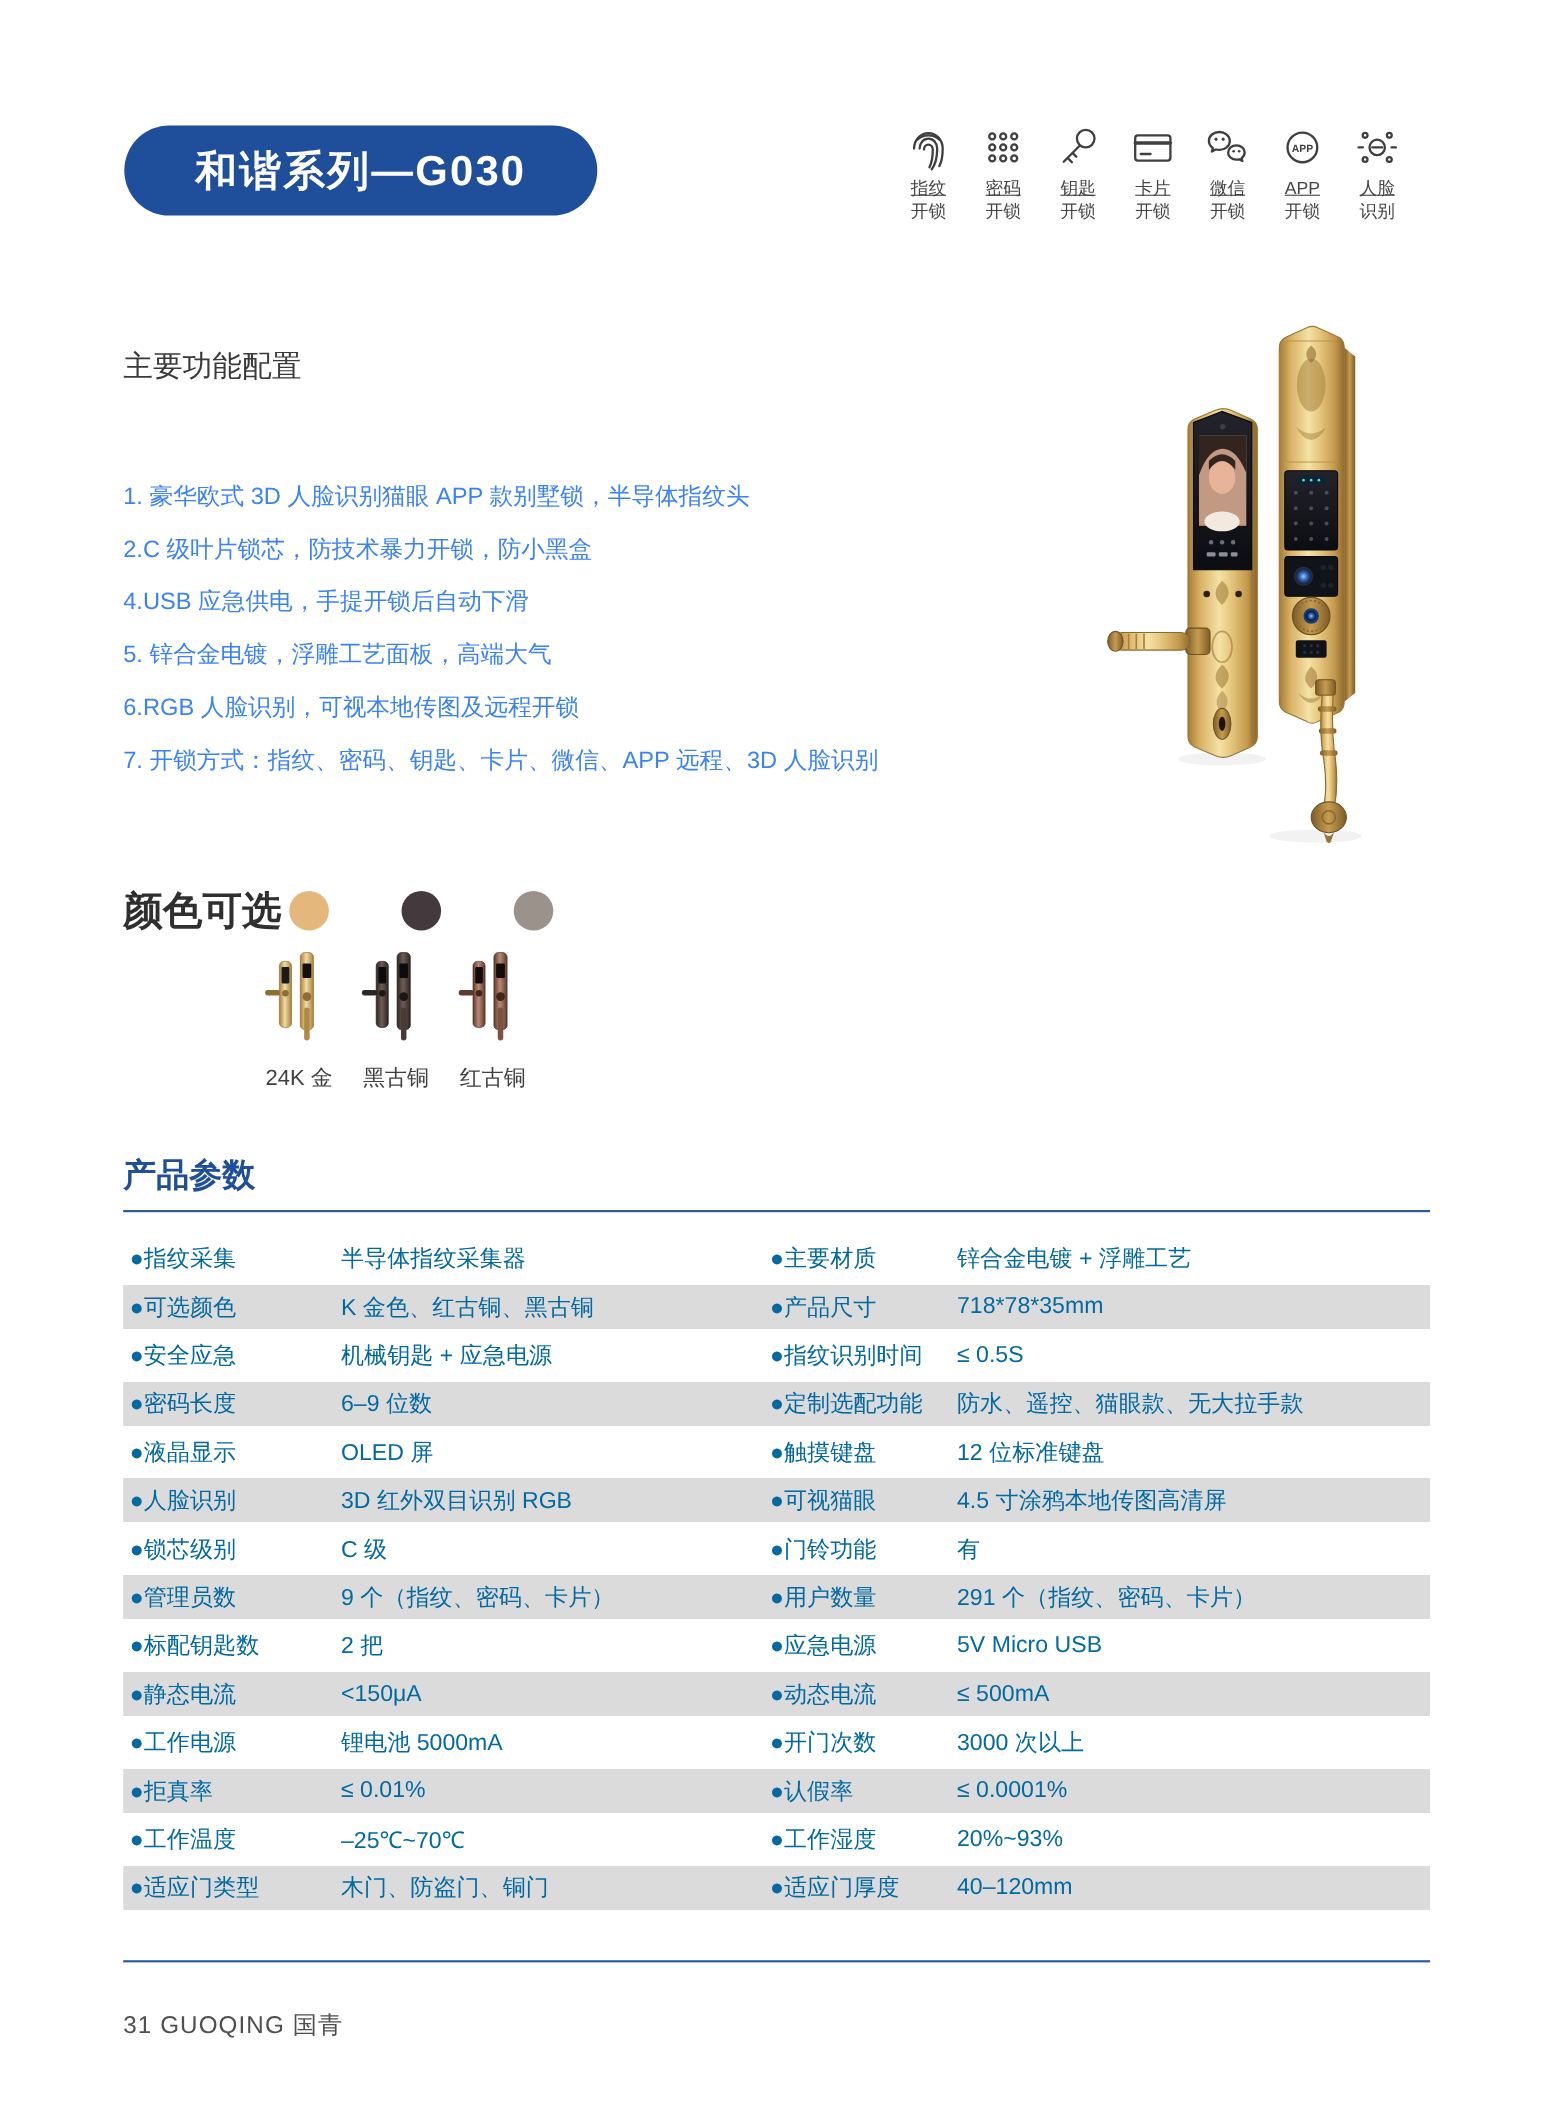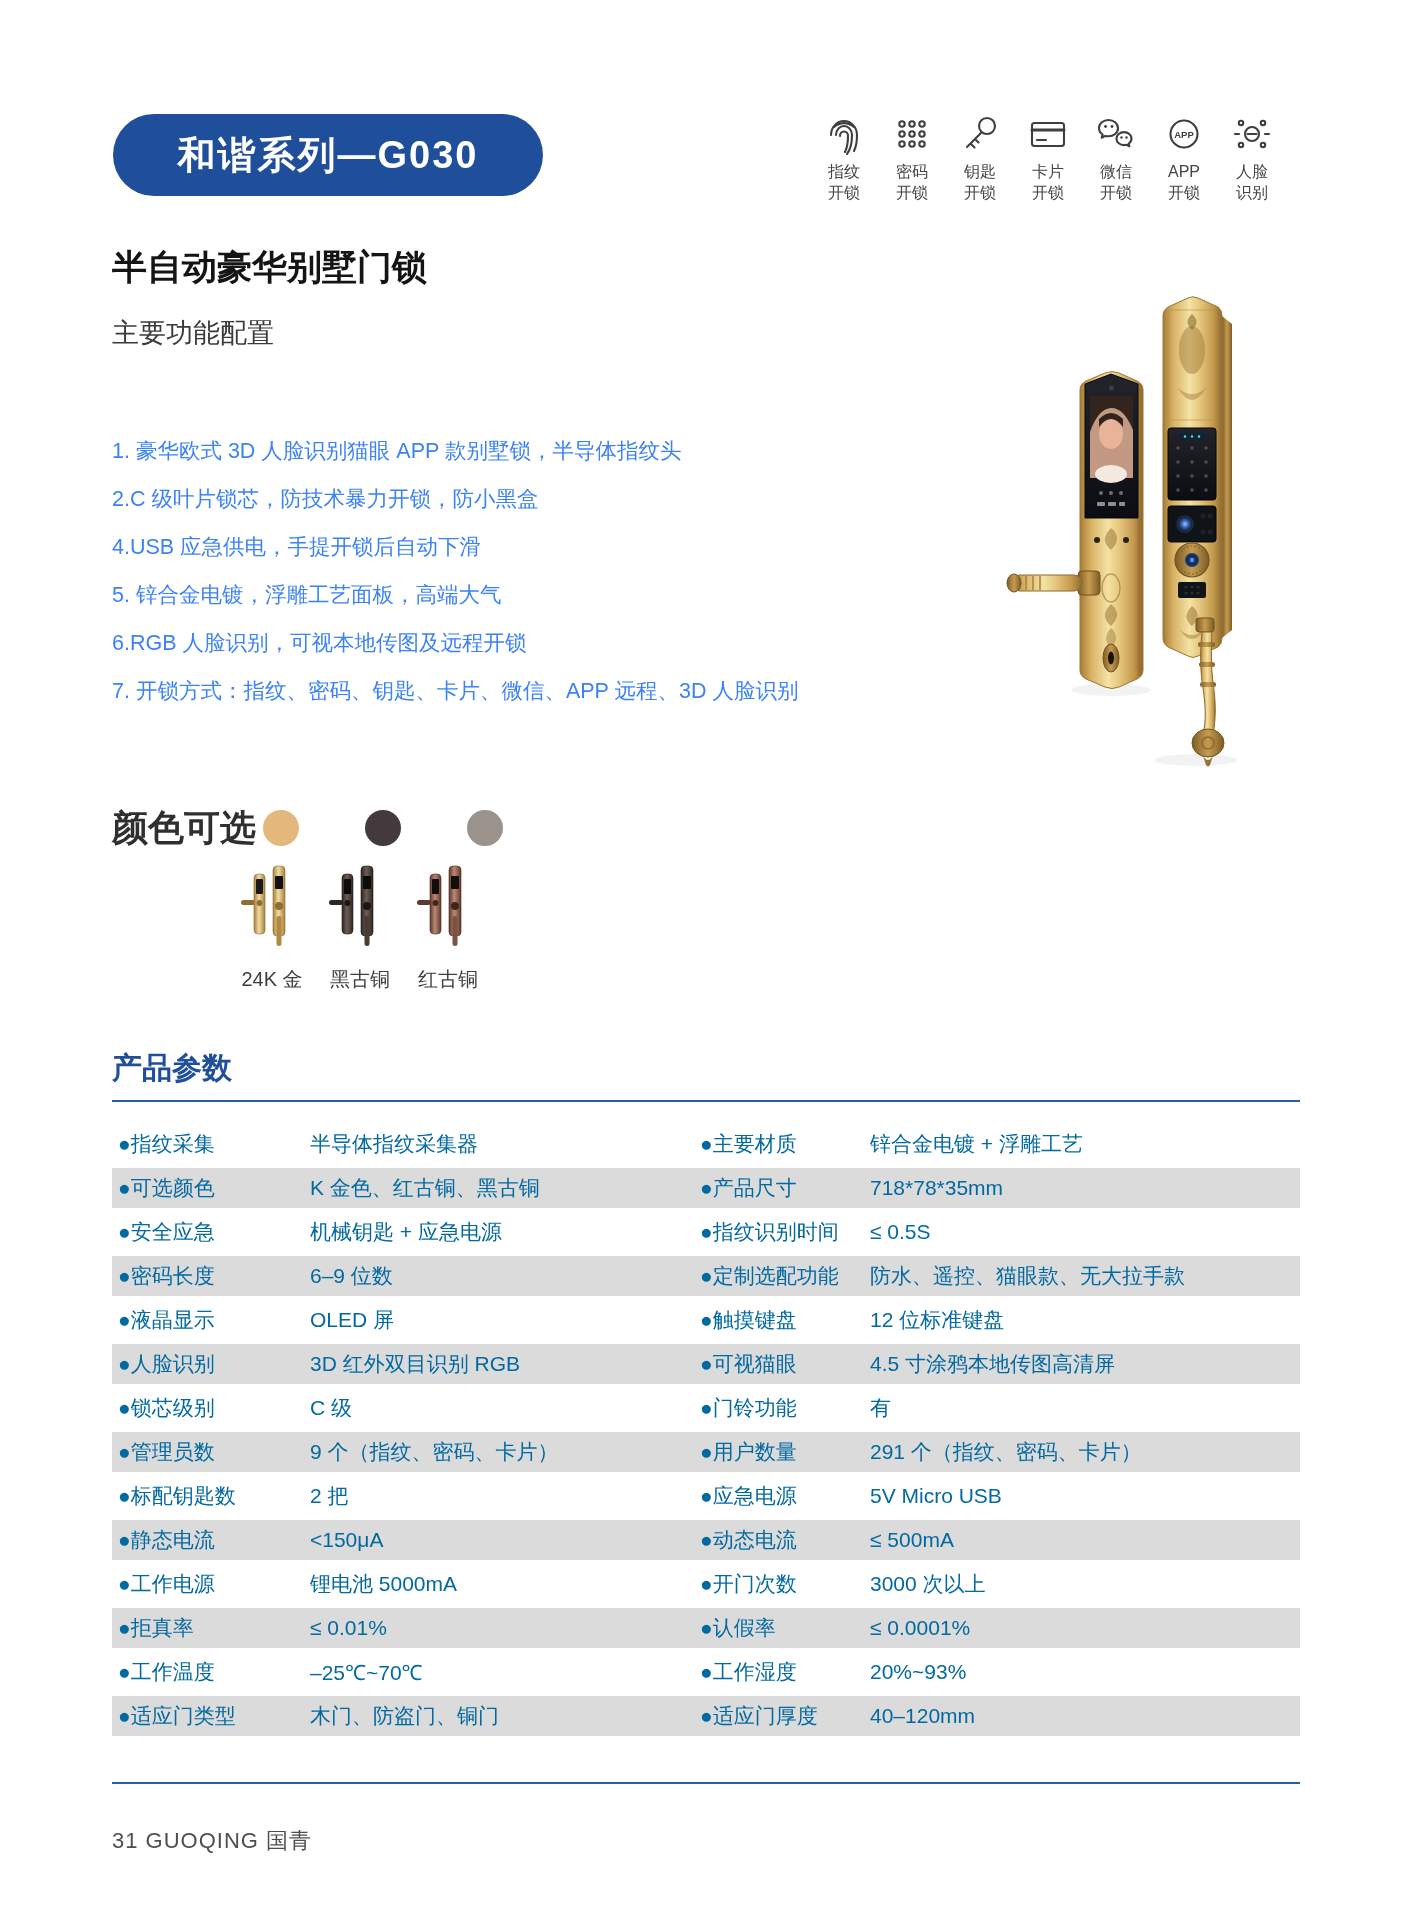--- a/index.html
+++ b/index.html
@@ -9,21 +9,21 @@
   
   .badge{position:absolute;left:113px;top:114px;width:430px;height:82px;border-radius:41px;
          background:#1f4e9b;display:flex;align-items:center;justify-content:center;}
   .badge span{color:#fff;font-size:38px;font-weight:bold;letter-spacing:2px;}
 
   .unlock-methods{position:absolute;left:820px;top:112px;display:flex;gap:20px;}
   .method{width:48px;display:flex;flex-direction:column;align-items:center;}
   .method svg{width:44px;height:44px;}
   .uicon{stroke:#3f3f3f;fill:none;stroke-width:2.1;stroke-linecap:round;stroke-linejoin:round;}
   .mline{font-size:16px;line-height:21px;color:#454545;text-align:center;}
-  .mline.first{margin-top:5px;}
+  .mline.first{margin-top:5px;text-decoration:underline;}
 
   
   .product-title{position:absolute;left:112px;top:244px;margin:0;
       font-family:"Liberation Serif",serif;font-size:35px;font-weight:bold;color:#141414;}
   .features-heading{position:absolute;left:112px;top:315px;margin:0;
       font-size:27px;font-weight:500;color:#3a3a3a;}
   .features{position:absolute;left:112px;top:437px;}
   .feature-item{height:48px;line-height:28px;font-size:21.5px;color:#3b82f6;white-space:nowrap;}
 
   
@@ -130,21 +130,20 @@
         <circle cx="22" cy="22" r="7"></circle>
         <line x1="17.5" y1="22" x2="26.5" y2="22"></line>
         <line x1="5" y1="22" x2="9" y2="22"></line>
         <line x1="35" y1="22" x2="39" y2="22"></line>
       </svg>
       <div class="mline first">人脸</div>
       <div class="mline">识别</div>
     </div>
   </div>
 
-  <h1 class="product-title">半自动豪华别墅门锁</h1>
   <h2 class="features-heading">主要功能配置</h2>
   <div class="features">
     <div class="feature-item">1. 豪华欧式 3D 人脸识别猫眼 APP 款别墅锁，半导体指纹头</div>
     <div class="feature-item">2.C 级叶片锁芯，防技术暴力开锁，防小黑盒</div>
     <div class="feature-item">4.USB 应急供电，手提开锁后自动下滑</div>
     <div class="feature-item">5. 锌合金电镀，浮雕工艺面板，高端大气</div>
     <div class="feature-item">6.RGB 人脸识别，可视本地传图及远程开锁</div>
     <div class="feature-item">7. 开锁方式：指纹、密码、钥匙、卡片、微信、APP 远程、3D 人脸识别</div>
   </div>
 

